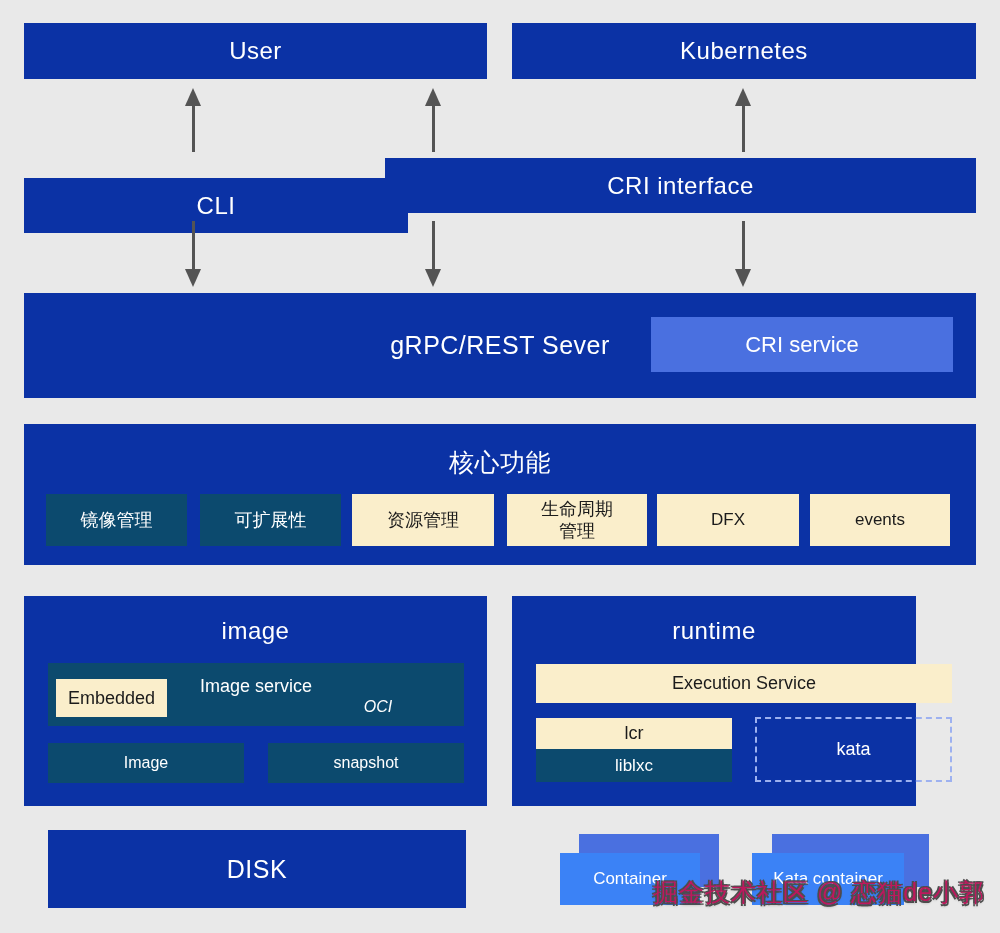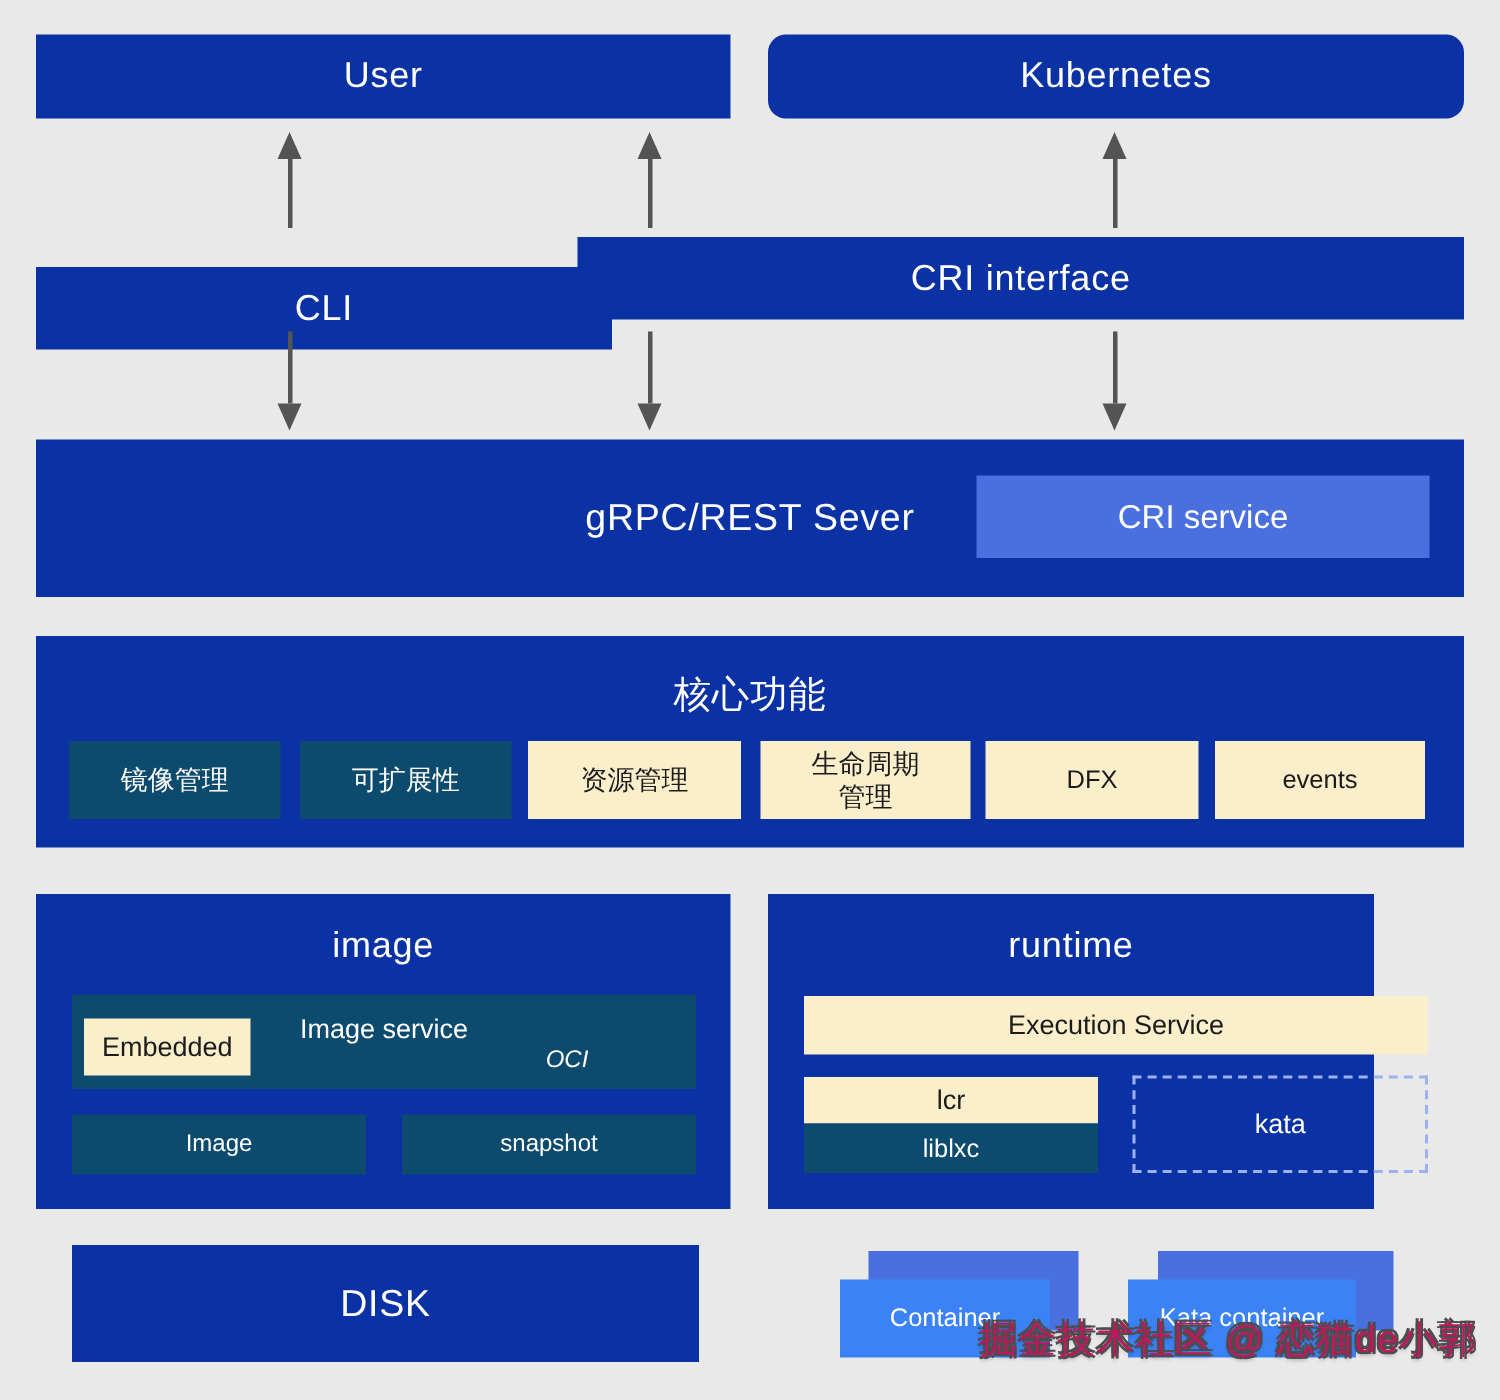--- a/index.html
+++ b/index.html
@@ -38,21 +38,21 @@
     font-size:25px;color:#be185d;letter-spacing:1px;white-space:nowrap;
     text-shadow:-1.5px -1.5px 0 #4d4d4d,1.5px -1.5px 0 #4d4d4d,
                 -1.5px 1.5px 0 #4d4d4d,1.5px 1.5px 0 #4d4d4d,
                 0 2px 3px rgba(0,0,0,.35);
   }
 </style>
 </head>
 <body>
 
 <div class="abs dark center t24" style="left:24px;top:23px;width:463px;height:56px;">User</div>
-<div class="abs dark center t24" style="left:512px;top:23px;width:464px;height:56px;border-radius:12px;">Kubernetes</div>
+<div class="abs dark center t24" style="left:512px;top:23px;width:464px;height:56px;">Kubernetes</div>
 
 <div class="abs dark center t24" style="left:24px;top:158px;width:384px;height:55px;margin-top:20px;">CLI</div>
 <div class="abs dark center t24" style="left:385px;top:158px;width:591px;height:55px;">CRI interface</div>
 
 <div class="arrow" style="left:184px;top:88px;height:64px;">
   <div class="head-up"></div>
   <div class="shaft"></div>
 </div>
 <div class="arrow" style="left:424px;top:88px;height:64px;">
   <div class="head-up"></div>

